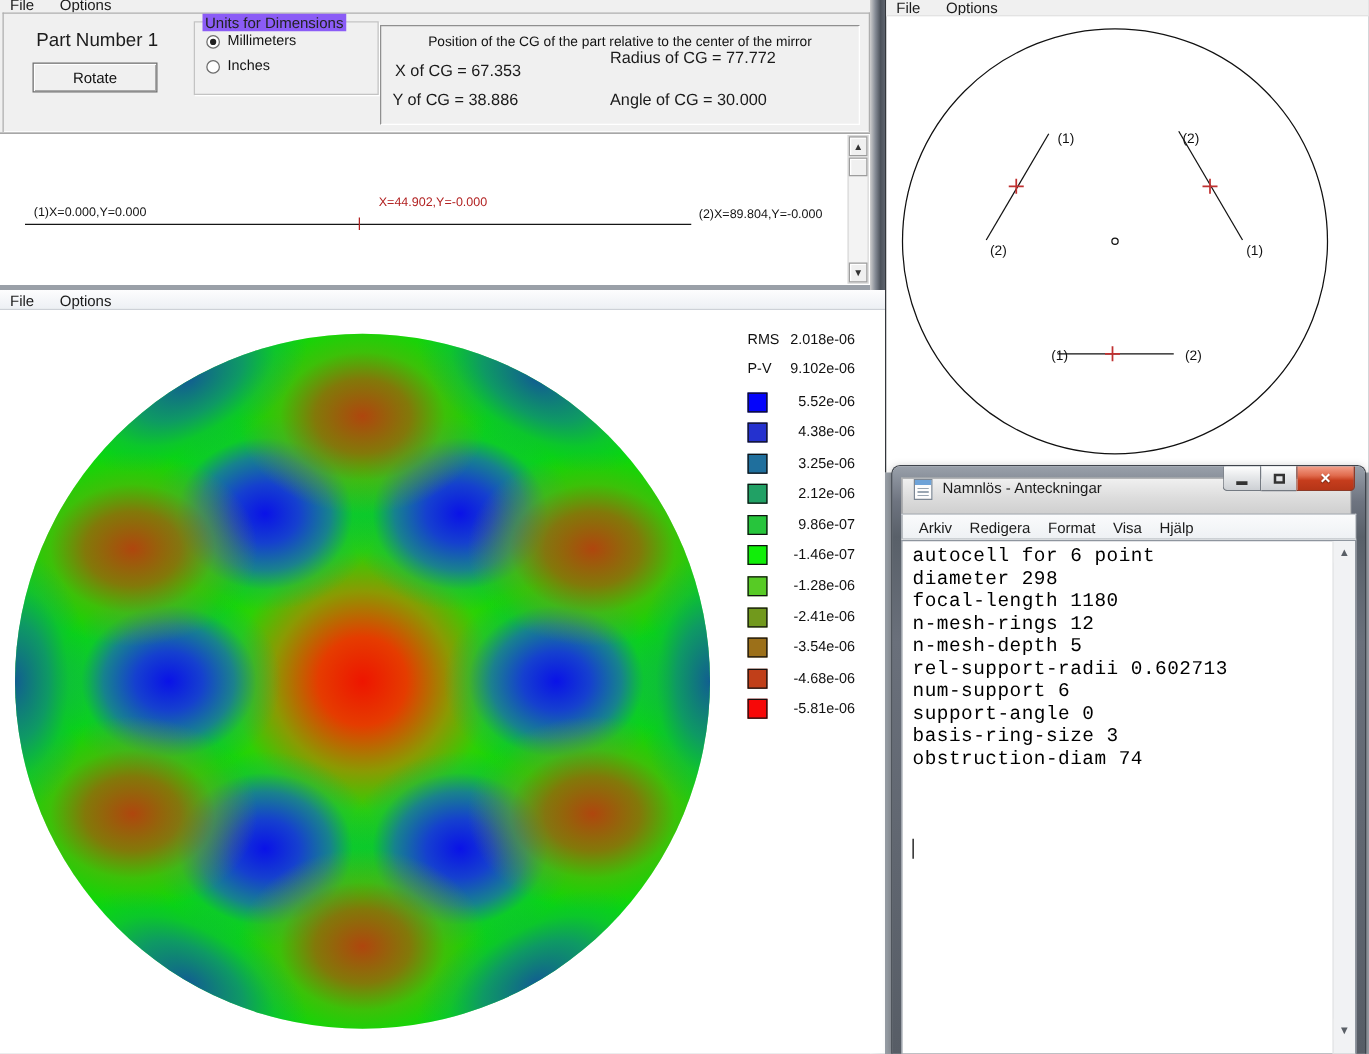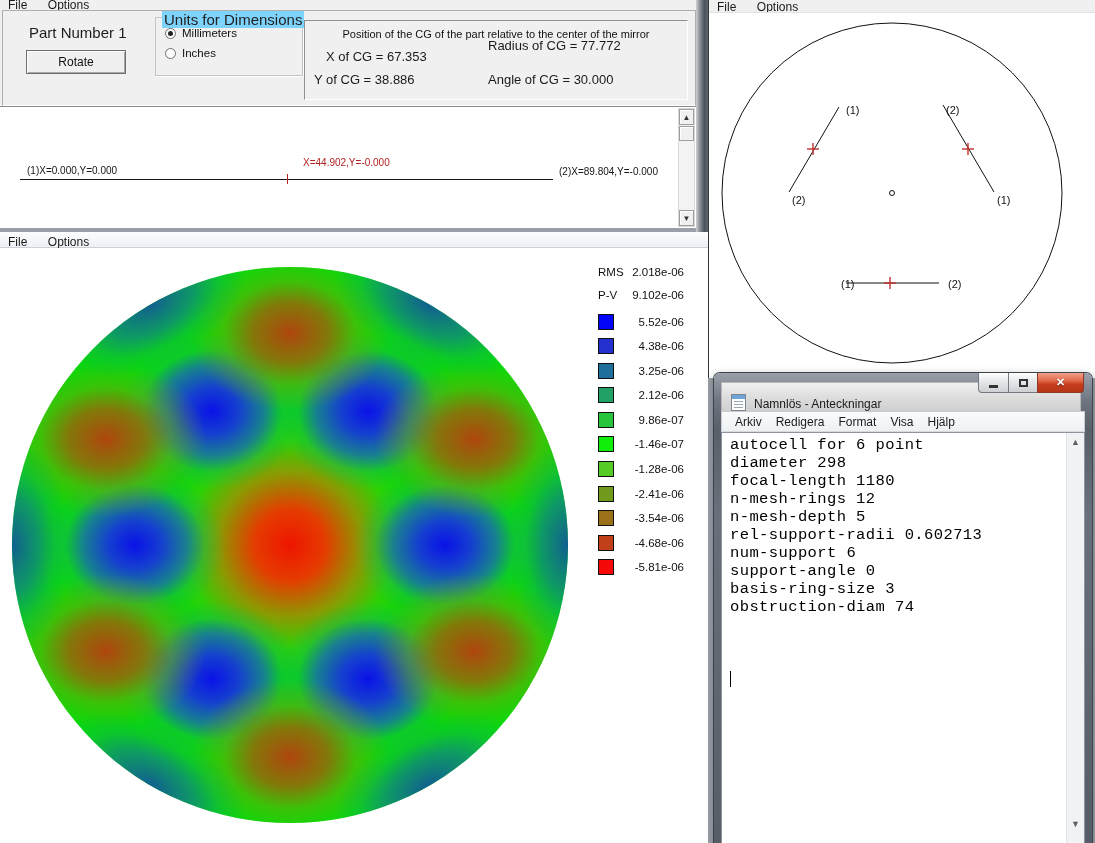--- a/index.html
+++ b/index.html
@@ -15,21 +15,21 @@
   #win-tl{left:0;top:0;width:708px;height:228px;background:#f0f0f0;border-bottom:4px solid #5f656e}
   .menubar-clipped{position:absolute;left:0;top:0;right:0;height:10px;overflow:hidden;background:#f0f0f0}
   .menubar-clipped .mi-row{margin-top:-5px}
   .mi{display:inline-block;font-size:12px;color:#1a1a1a;padding:1px 8px 2px 8px}
   #tl-panel{left:2px;top:10px;width:694px;height:96px;background:#f0f0f0;border:1px solid #aeaeae;border-bottom-color:#ffffff;box-sizing:border-box}
   #part-number{left:26px;top:13px;font-size:15px;color:#1c1c1c}
   #rotate-btn{left:23px;top:39px;width:98px;height:22px;background:#f0f0f0;border:1px solid #6e6e6e;
     box-shadow:inset 1px 1px 0 #ffffff,inset -1px -1px 0 #a8a8a8;font-size:12px;color:#111;
     display:flex;align-items:center;justify-content:center}
   #units-group{left:152px;top:6px;width:146px;height:57px;border:1px solid #c3c3c3;box-shadow:1px 1px 0 #fff}
-  #units-title{position:absolute;left:6px;top:-7px;background:#7dd3fc;padding:0 2px;font-size:15px;color:#222;white-space:nowrap}
+  #units-title{position:absolute;left:6px;top:-7px;background:#8b5cf6;padding:0 2px;font-size:12px;color:#222;white-space:nowrap}
   .radio-row{position:absolute;left:9px;display:flex;align-items:center;gap:6px}
   .radio{width:11px;height:11px;border-radius:50%;border:1px solid #6d6d6d;background:#fff;box-sizing:border-box;position:relative}
   .radio.selected::after{content:"";position:absolute;left:2px;top:2px;width:5px;height:5px;border-radius:50%;background:#222}
   .radio-label{font-size:11.5px;color:#111}
   #cg-panel{left:301px;top:9px;width:382px;height:78px;background:#f0f0f0;border:1px solid;border-color:#8f8f8f #fff #fff #8f8f8f}
   #cg-title{position:absolute;left:0;right:0;top:7px;text-align:center;font-size:11px;color:#111}
   .cg-val{position:absolute;font-size:13px;color:#1a1a1a;white-space:nowrap}
   #tl-draw{left:0;top:106px;width:696px;height:122px;background:#ffffff;border-top:1px solid #8a8a8a;box-sizing:border-box}
   #ruler-line{left:20px;top:72px;width:533px;height:1px;background:#151515}
   #ruler-tick{left:287px;top:67px;width:1px;height:10px;background:#b22222}
@@ -78,21 +78,21 @@
   #tr-menubar{position:absolute;left:0;top:0;right:0;height:12px;overflow:hidden;background:#f0f0f0;border-bottom:1px solid #e3e3e3}
   #tr-menubar .mi-row{margin-top:-3px}
   #tr-client{position:absolute;left:0;top:13px;width:386px;height:365px}
 
   
   #win-np{left:714px;top:373px;width:378px;height:470px;border-radius:6px 6px 0 0;
     background:linear-gradient(to bottom,#99a0aa,#6e7480 6%,#596069 12%,#6a707b 30%,#575d66);
     box-shadow:0 0 0 1px #3f444c, 0 2px 8px rgba(0,0,0,0.35)}
   #np-title{position:absolute;left:7px;right:11px;top:9px;height:29px;
     background:linear-gradient(#f0f0f0,#dcdcdc 55%,#cfcfcf);border:1px solid #b7b7b7;border-bottom:none;
-    box-sizing:border-box;display:flex;align-items:flex-end}
+    box-sizing:border-box;display:flex;align-items:flex-start}
   #np-icon{width:15px;height:17px;margin-left:9px;background:#fdfdfd;border:1px solid #7d8793;
     box-sizing:border-box;position:relative}
   #np-icon::before{content:"";position:absolute;left:0;top:0;right:0;height:4px;background:#6ea3d8}
   #np-icon::after{content:"";position:absolute;left:2px;top:6px;right:2px;height:7px;
     background:repeating-linear-gradient(#9aa6b2 0 1px,transparent 1px 3px)}
   #np-title-text{margin-left:8px;font-size:12px;color:#1b1b1b}
   #np-buttons{position:absolute;right:8px;top:0;display:flex}
   .cap-btn{height:20px;box-sizing:border-box;border:1px solid #747a82;border-top:none;
     background:linear-gradient(#fefefe,#e6e8ea 45%,#cdd0d4);display:flex;align-items:center;justify-content:center}
   #btn-min{width:31px;border-radius:0 0 0 4px}
@@ -135,21 +135,21 @@
         <span class="radio-label">Millimeters</span>
       </div>
       <div class="radio-row" style="top:29px">
         <span class="radio"></span>
         <span class="radio-label">Inches</span>
       </div>
     </div>
 
     <div id="cg-panel" class="abs">
       <div id="cg-title">Position of the CG of the part relative to the center of the mirror</div>
-      <div class="cg-val" style="left:21px;top:28px">X of CG = 67.353</div>
+      <div class="cg-val" style="left:11px;top:28px">X of CG = 67.353</div>
       <div class="cg-val" style="left:183px;top:17px">Radius of CG = 77.772</div>
       <div class="cg-val" style="left:9px;top:51px">Y of CG = 38.886</div>
       <div class="cg-val" style="left:183px;top:51px">Angle of CG = 30.000</div>
     </div>
   </div>
 
   <div id="tl-draw" class="abs">
     <div id="ruler-line" class="abs"></div>
     <div id="ruler-tick" class="abs"></div>
     <div class="ruler-lbl" style="left:27px;top:58px">(1)X=0.000,Y=0.000</div>

